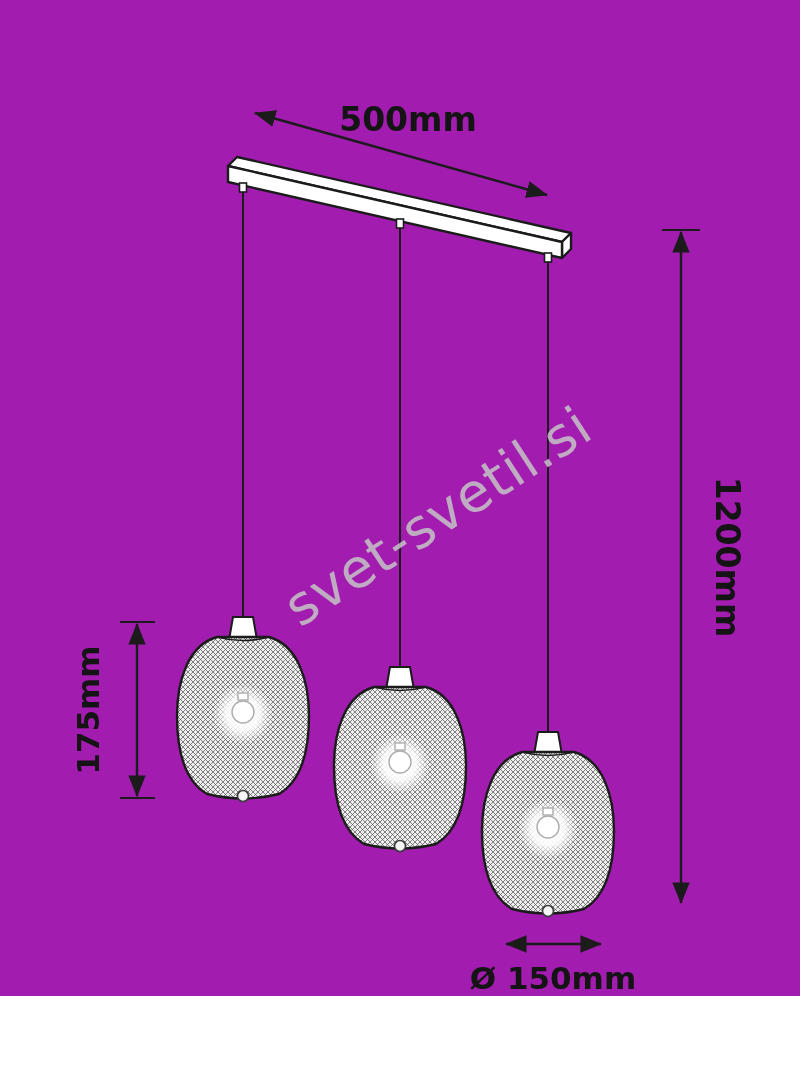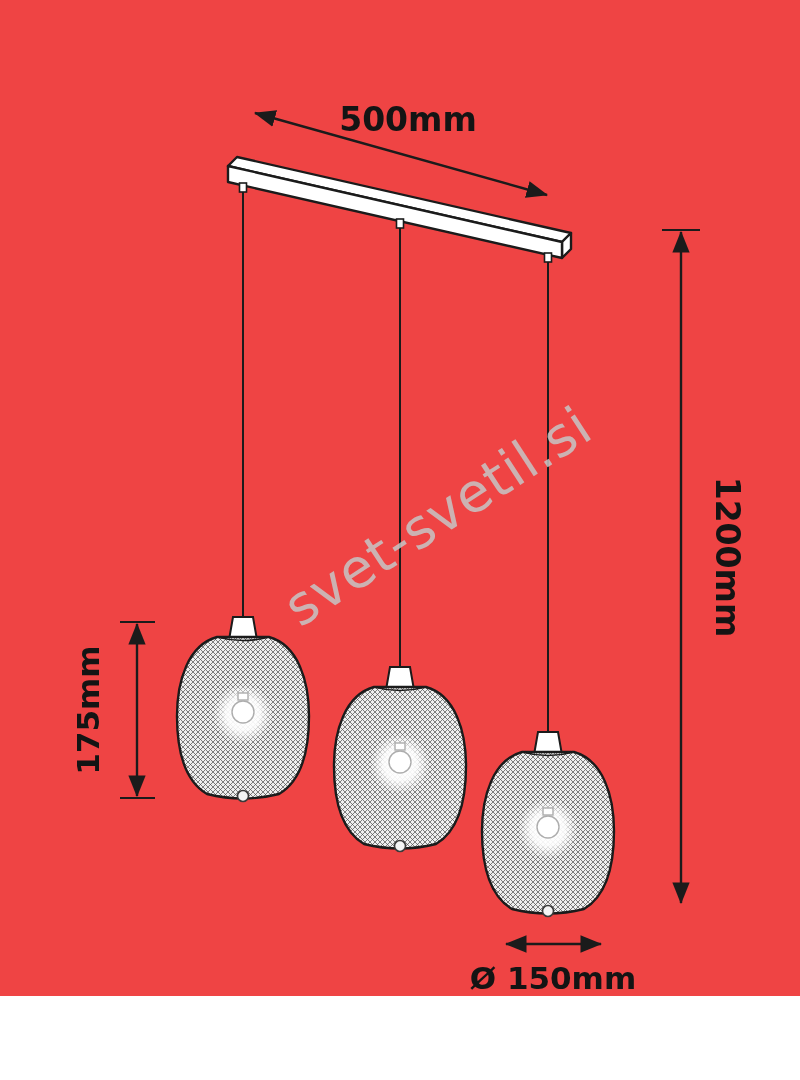--- a/index.html
+++ b/index.html
@@ -8,21 +8,21 @@
     background: #ffffff;
     width: 800px;
     height: 1080px;
     overflow: hidden;
     font-family: "DejaVu Sans", sans-serif;
   }
   .canvas {
     position: relative;
     width: 800px;
     height: 996px;
-    background: #ef4444;
+    background: #a21caf;
   }
   svg { display: block; }
   .dim-label {
     font-family: "DejaVu Sans", sans-serif;
     font-weight: 700;
     fill: #141414;
   }
   .watermark {
     font-family: "DejaVu Sans", sans-serif;
     font-weight: 400;

